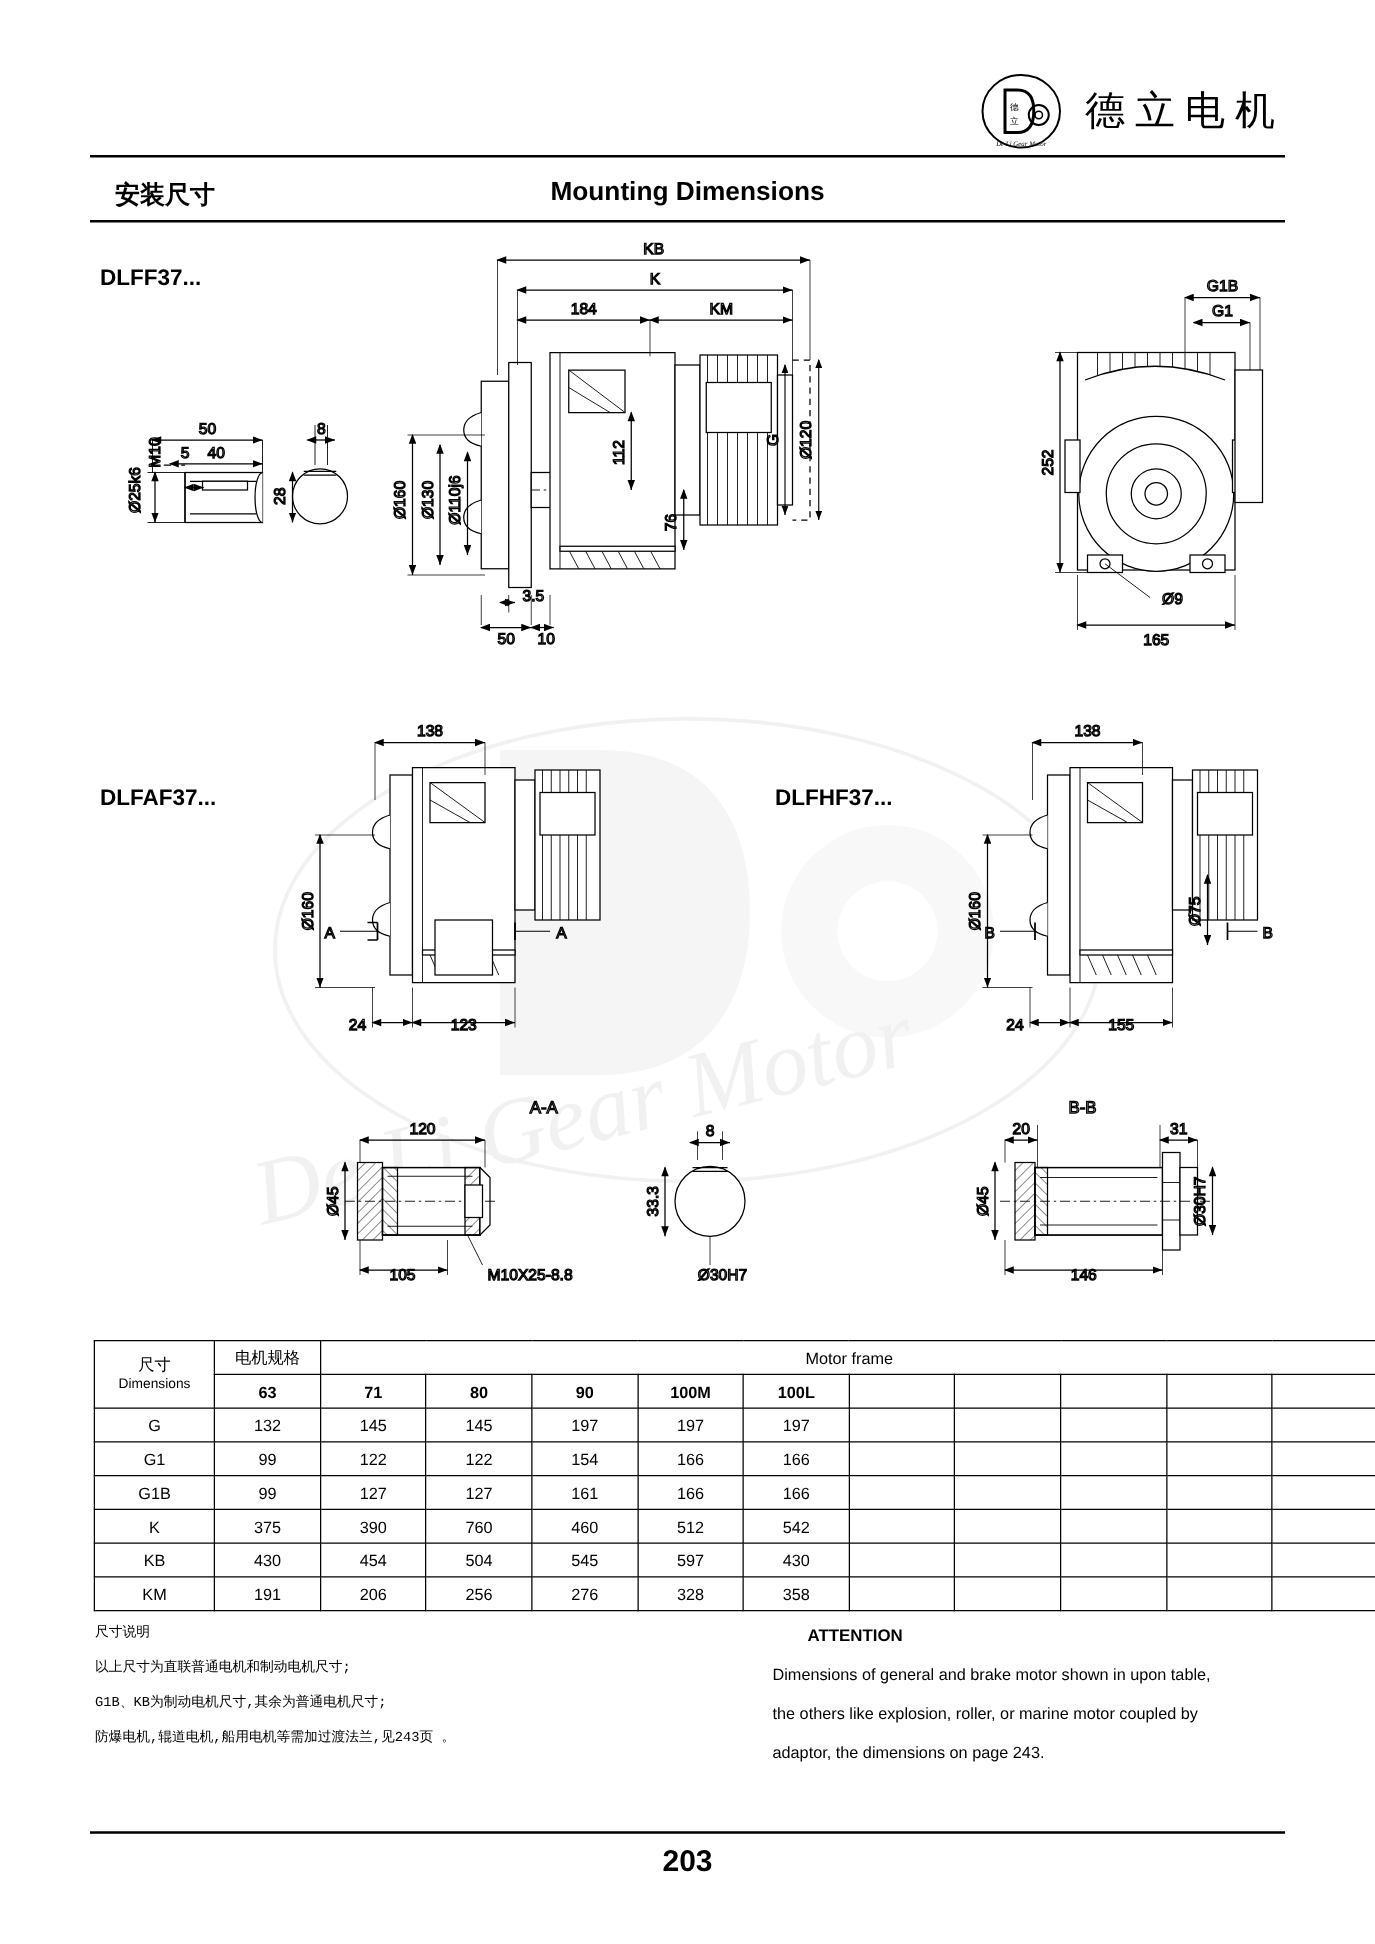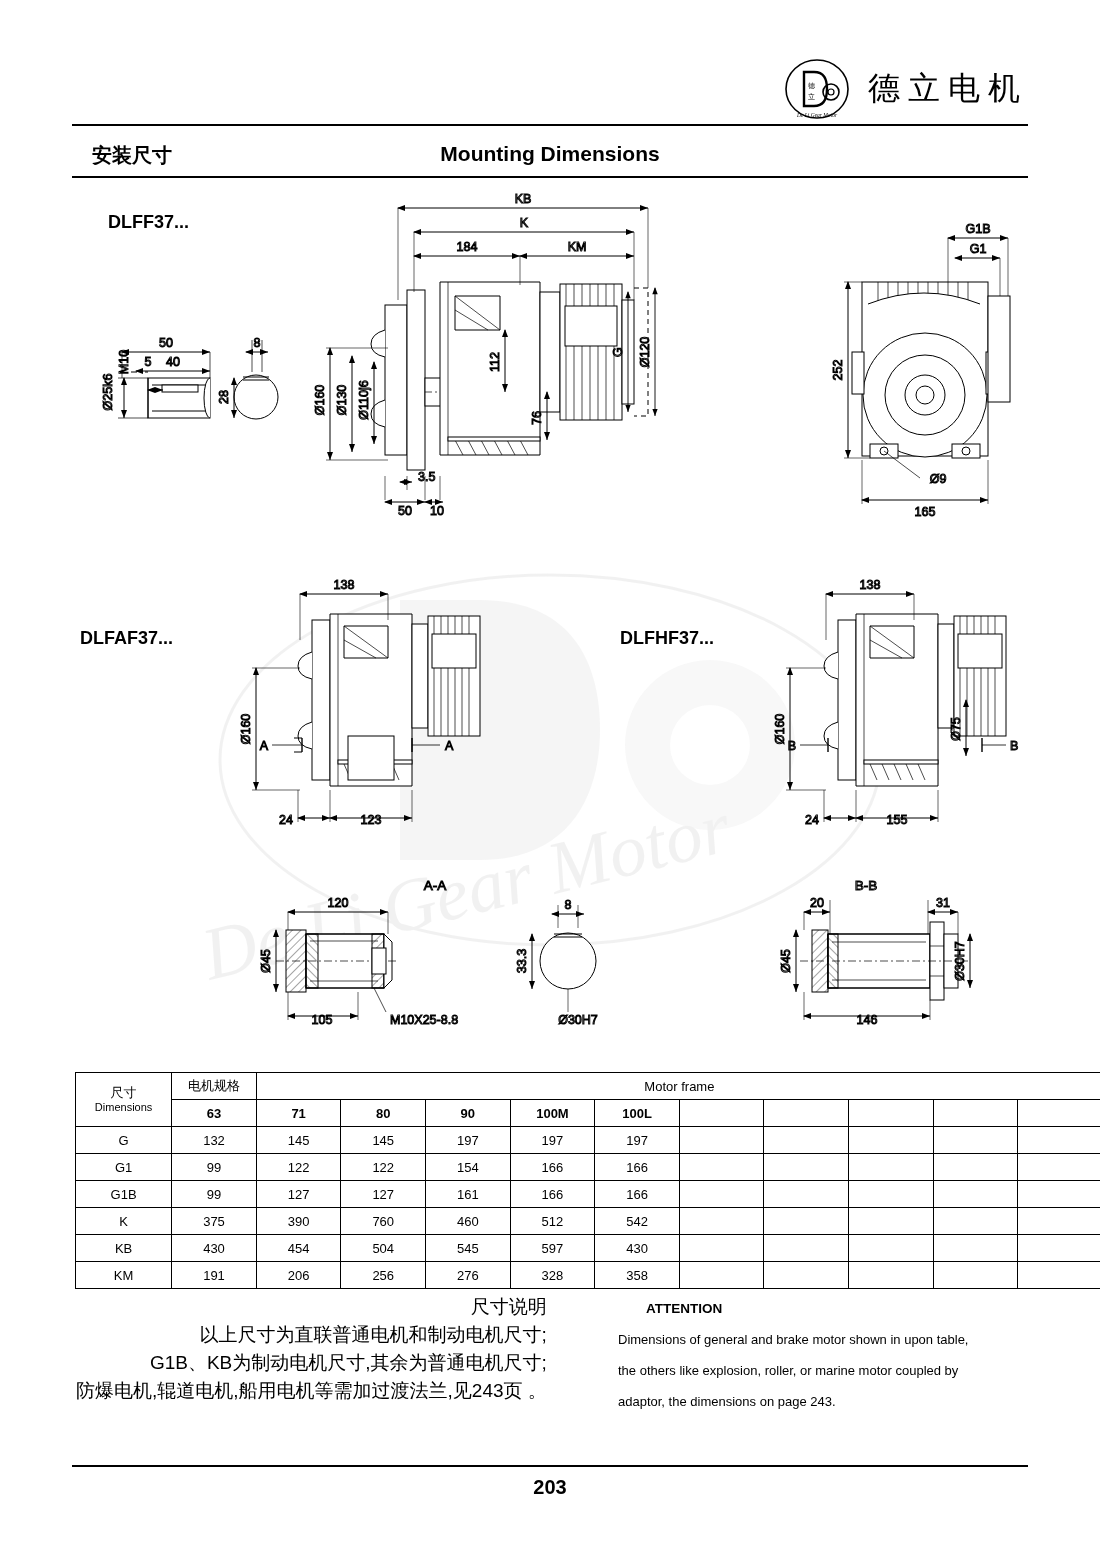--- a/index.html
+++ b/index.html
@@ -32,26 +32,26 @@
   
   table.dims{position:absolute;left:75px;top:1072px;border-collapse:collapse;width:1028px;}
   table.dims td,table.dims th{border:1px solid #000;font-size:13px;text-align:center;height:26px;padding:0;font-weight:normal;}
   .cell-dim{width:82px;}
   .cell-num{width:72px;}
   .dims-head-cn{font-family:"DejaVu Sans",sans-serif;font-size:13px;line-height:15px;}
   .dims-head-en{font-size:11px;line-height:14px;}
   .rowlabel{font-weight:bold;}
 
   
-  .notes-cn{position:absolute;left:76px;top:1293px;font-family:Liberation Sans, sans-serif;font-size:19px;line-height:28px;text-align:right;}
+  .notes-cn{position:absolute;left:76px;top:1293px;font-family:Liberation Mono, monospace;font-size:11px;line-height:28px;}
   .notes-en{position:absolute;left:618px;top:1293px;font-size:13px;line-height:31px;}
   .notes-en .att{font-weight:bold;font-size:13.5px;margin-left:28px;}
 
   .rule-bottom{top:1465px;height:2px;}
-  .pageno{position:absolute;left:0;right:0;top:1476px;text-align:center;font-size:20px;font-weight:bold;}
+  .pageno{position:absolute;left:0;right:0;top:1476px;text-align:center;font-size:24px;font-weight:bold;}
 
   
 </style>
 </head>
 <body>
 
 <div class="page">
 
   <div class="brand">
     <div class="brand-logo">
@@ -66,21 +66,21 @@
       </svg>
     </div>
     <div class="brand-cn">德立电机</div>
   </div>
 
   <div class="rule rule-top"></div>
   <div class="title-cn">安装尺寸</div>
   <div class="title-en">Mounting Dimensions</div>
   <div class="rule rule-under-title"></div>
 
-  <div class="model-label" style="left:80px;top:212px;margin-left:28px;">DLFF37...</div>
+  <div class="model-label" style="left:80px;top:212px;">DLFF37...</div>
   <div class="model-label" style="left:80px;top:628px;">DLFAF37...</div>
   <div class="model-label" style="left:620px;top:628px;">DLFHF37...</div>
 
   <div class="watermark">
     <svg width="800" height="520" viewBox="0 0 800 520">
       <g fill="none" stroke="#9a9a9a" stroke-width="3">
         <ellipse cx="400" cy="230" rx="330" ry="185"></ellipse>
       </g>
       <g fill="#9a9a9a">
         <path d="M250 70 L250 330 L330 330 C420 330 450 265 450 200 C450 130 420 70 330 70 Z" opacity="0.75"></path>

